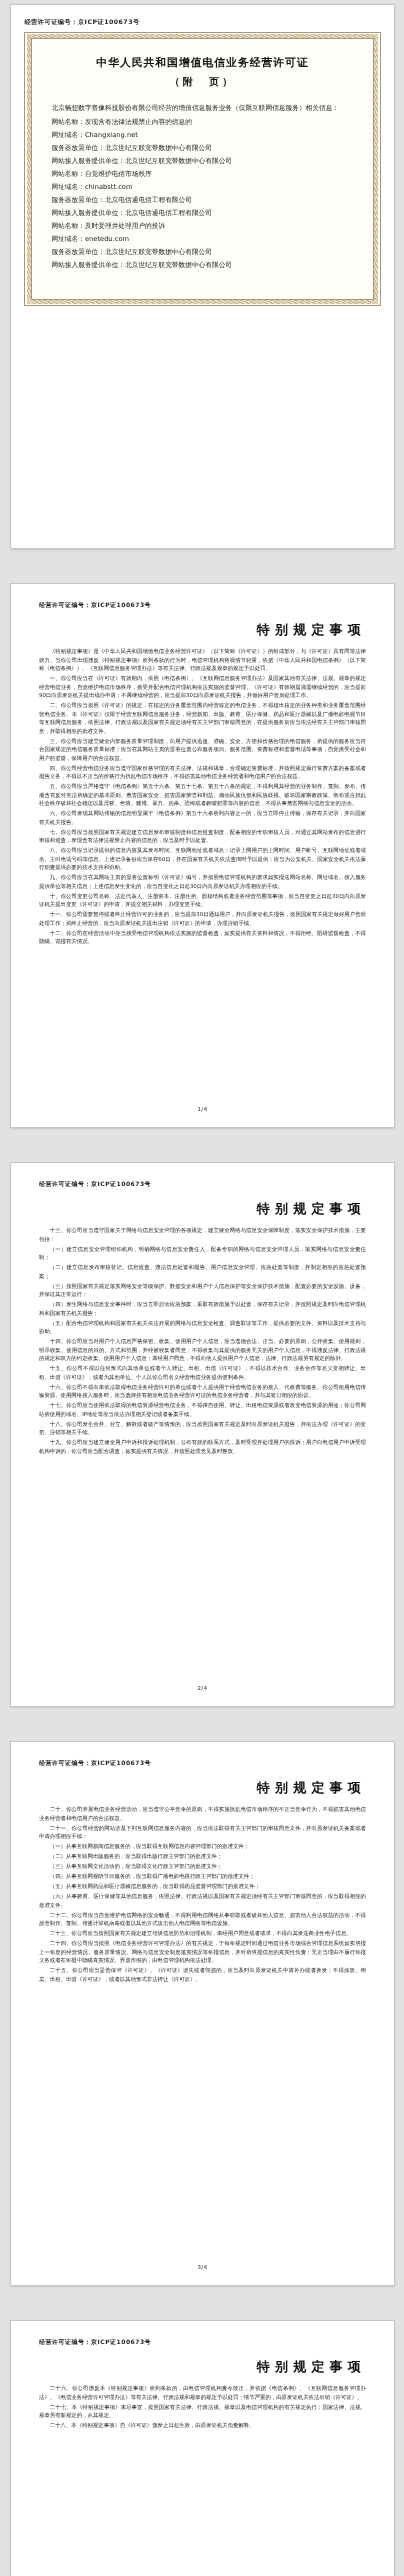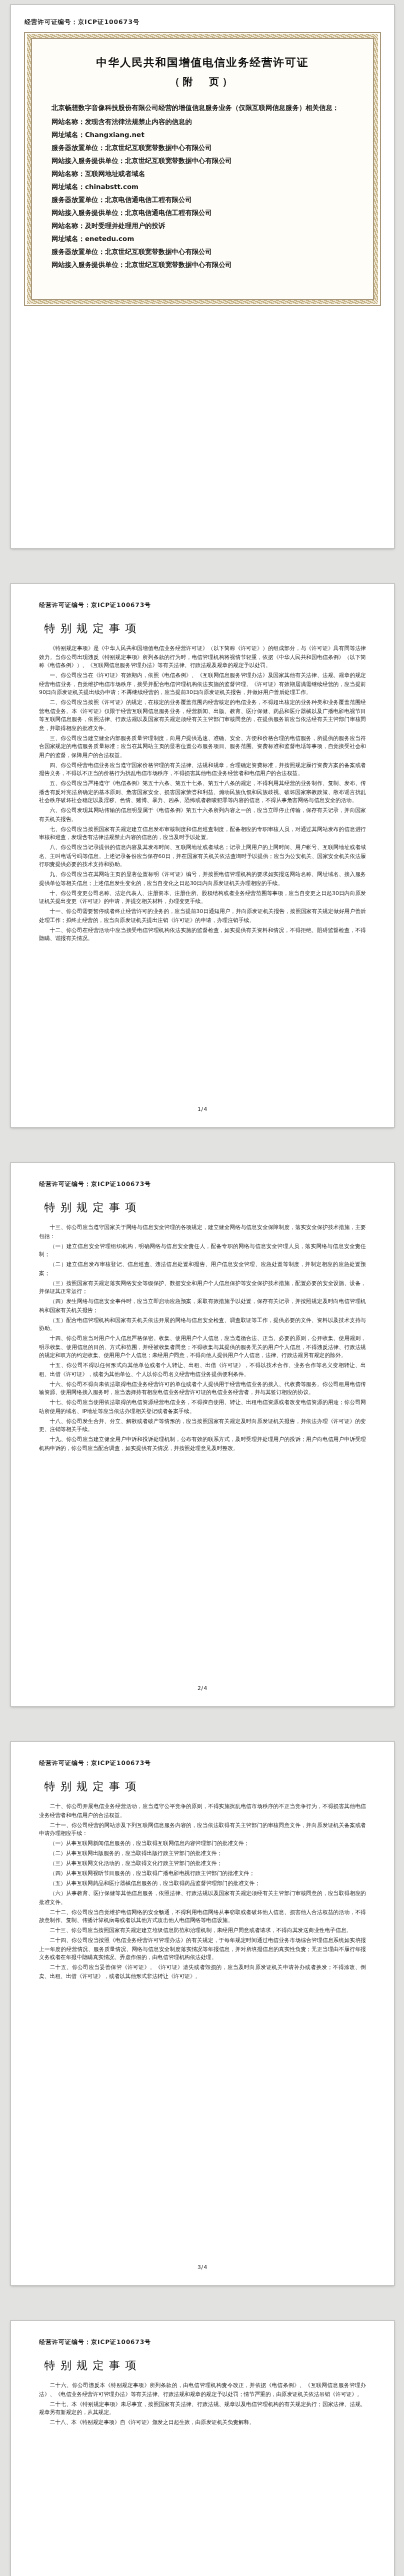--- a/index.html
+++ b/index.html
@@ -19,28 +19,28 @@
 
   
   .cert-page { padding: 12.4px 13.4px 0; }
   .lic-line { font-size: 6.2px; font-weight: bold; color: #1f1f1f; letter-spacing: 0.5px; }
   .frame-outer { margin-top: 5.2px; border: 0.5px solid #a8967a; padding: 1.5px; background: #fffdf8; }
   .frame-band  { border: 4.6px solid transparent;
                  border-image: repeating-linear-gradient(45deg, #c9b78e 0 2.1px, #ece3cf 2.1px 4.1px) 9; }
   .frame-inner { border: 0.5px solid #a8967a; padding: 15.5px 19.6px 27px; }
   .cert-title  { text-align: center; font-size: 10.8px; font-weight: bold; color: #101010; letter-spacing: 1px; line-height: 15.5px; }
   .cert-subtitle { text-align: center; font-size: 10px; font-weight: bold; color: #101010; letter-spacing: 3.1px; margin-top: 5.2px; }
-  .cert-body { margin-top: 12.4px; font-size: 6.7px; font-weight: bold; color: #1a1a1a; line-height: 13px; }
+  .cert-body { margin-top: 12.4px; font-size: 6.7px; font-weight: normal; color: #1a1a1a; line-height: 13px; }
   .cert-intro { margin-bottom: 1px; }
   .cert-line { white-space: normal; }
 
   
   .prov-page { padding: 16.5px 28px 0; }
   .prov-header { font-size: 6px; font-weight: bold; color: #1f1f1f; letter-spacing: 0.5px; }
-  .prov-title { text-align: left; font-size: 11px; font-weight: normal; color: #101010;
+  .prov-title { text-align: right; font-size: 13px; font-weight: bold; color: #101010;
                 letter-spacing: 5.2px; margin: 11.3px 0 8.2px; text-indent: 5.2px; }
   .prov-body { font-size: 5.4px; line-height: 8.5px; color: #1c1c1c; text-align: justify; }
   .prov-para { text-indent: 2em; margin-bottom: 1.5px; }
   .page-no { position: absolute; bottom: 15.5px; left: 0; right: 0; text-align: center;
              font-size: 5.4px; color: #222; letter-spacing: 0.5px; }
 </style>
 </head>
 <body>
 
 <div class="canvas">
@@ -56,21 +56,21 @@
             <p class="cert-intro">北京畅想数字音像科技股份有限公司经营的增值信息服务业务（仅限互联网信息服务）相关信息：</p>
             <div>
   <div class="cert-line"><span>网站名称：</span><span>发现含有法律法规禁止内容的信息的</span></div>
 
   <div class="cert-line"><span>网址域名：</span><span>Changxiang.net</span></div>
 
   <div class="cert-line"><span>服务器放置单位：</span><span>北京世纪互联宽带数据中心有限公司</span></div>
 
   <div class="cert-line"><span>网站接入服务提供单位：</span><span>北京世纪互联宽带数据中心有限公司</span></div>
 
-  <div class="cert-line"><span>网站名称：</span><span>互联网地址或者域名</span></div>
+  <div class="cert-line"><span>网站名称：</span><span>自觉维护电信市场秩序</span></div>
 
   <div class="cert-line"><span>网址域名：</span><span>chinabstt.com</span></div>
 
   <div class="cert-line"><span>服务器放置单位：</span><span>北京电信通电信工程有限公司</span></div>
 
   <div class="cert-line"><span>网站接入服务提供单位：</span><span>北京电信通电信工程有限公司</span></div>
 
   <div class="cert-line"><span>网站名称：</span><span>及时受理并处理用户的投诉</span></div>
 
   <div class="cert-line"><span>网址域名：</span><span>enetedu.com</span></div>

